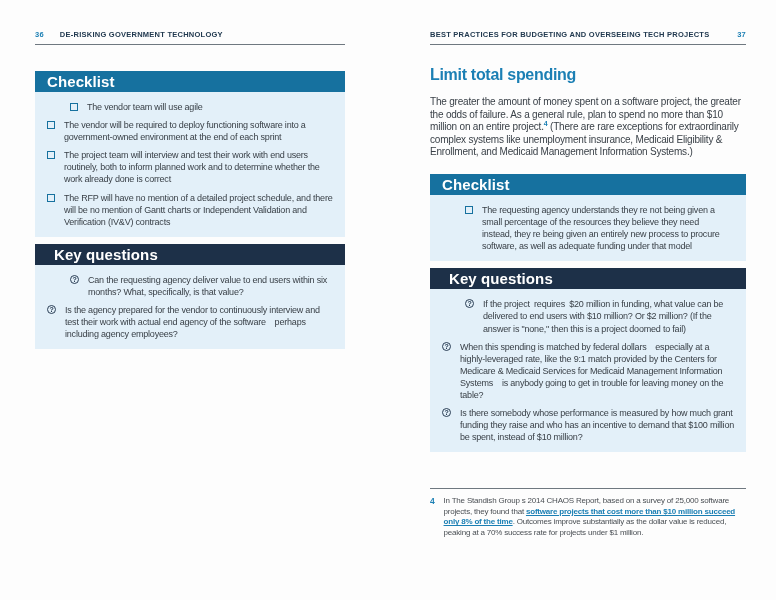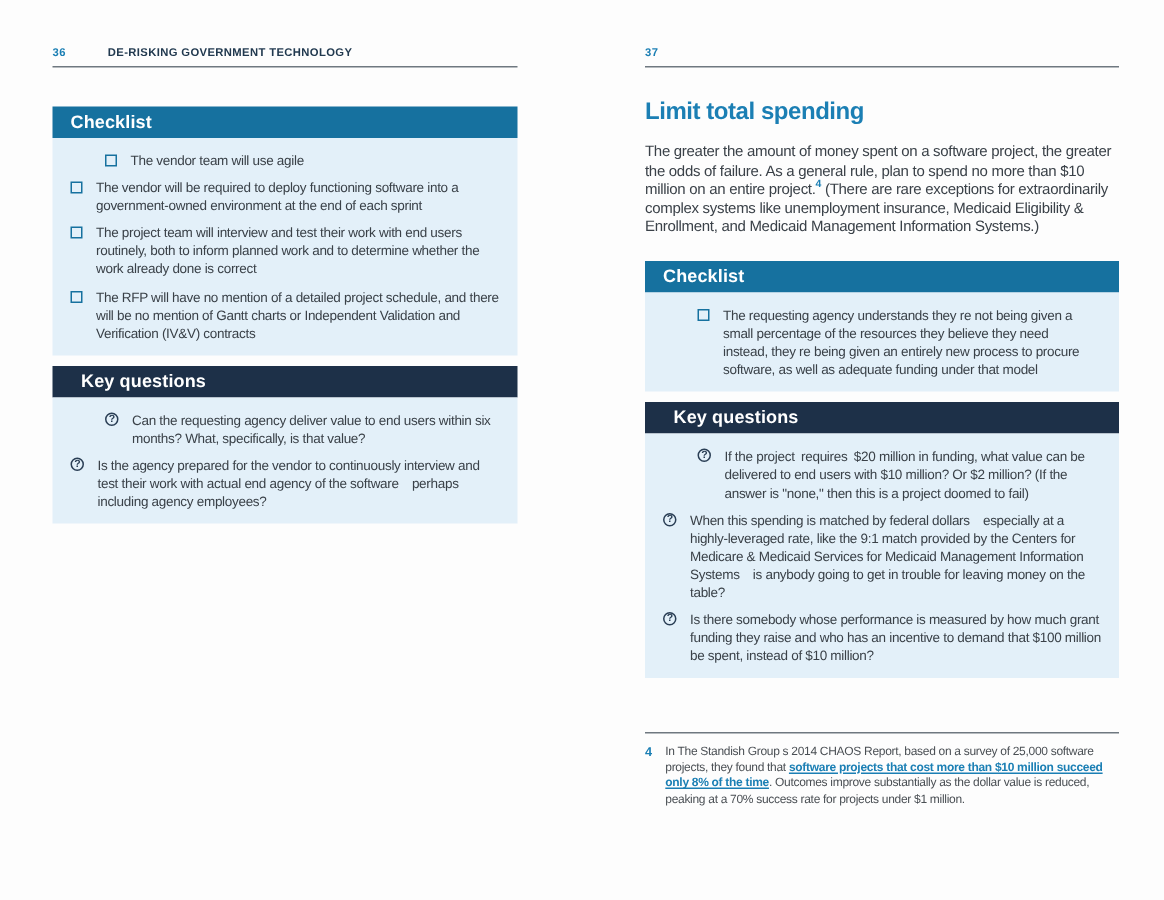--- a/index.html
+++ b/index.html
@@ -18,27 +18,27 @@
   .col{position:absolute;top:0;}
   .col-left{left:35px;width:310px;}
   .col-right{left:430px;width:316px;}
 
   .running-head{
     padding-top:30px;display:flex;align-items:baseline;
     font-size:7.5px;font-weight:bold;letter-spacing:.25px;
     color:var(--head-navy);
   }
   .running-head .pagenum{color:var(--accent-blue);}
-  .col-left .running-head{gap:28px;}
+  .col-left .running-head{gap:16px;}
   .col-right .running-head{justify-content:space-between;gap:13px;}
   .rh-rule{border:0;border-top:1px solid var(--rule-gray);margin-top:5px;}
 
   .panel-header{
     background:var(--teal-bar);color:#fff;font-weight:bold;
-    font-size:12px;line-height:11px;padding:5px 12px;
+    font-size:15px;line-height:11px;padding:5px 12px;
     letter-spacing:.1px;
   }
   .kq .panel-header{background:var(--navy-bar);padding-left:19px;}
   .panel-body{background:var(--panel-bg);padding:9px 12px 9px;}
   .panel.first{margin-top:26px;}
   .panel.kq{margin-top:7px;}
 
   .check-item,.q-item{
     display:flex;gap:9px;margin-top:6px;
     font-size:9px;line-height:12.1px;letter-spacing:-.2px;
@@ -119,20 +119,21 @@
         <div class="q-item">
           <span class="q-icon">?</span>
           <span class="item-text">Is the agency prepared for the vendor to continuously interview and test their work with actual end agency of the software perhaps including agency employees?</span>
         </div>
       </div>
     </div>
   </div>
 
   <div class="col col-right">
     <div class="running-head">
+      <span>BEST PRACTICES FOR BUDGETING AND OVERSEEING TECH PROJECTS</span>
       <span class="pagenum">37</span>
     </div>
     <hr class="rh-rule">
 
     <h1 class="section-title">Limit total spending</h1>
 
     <p class="intro"><span>The greater the amount of money spent on a software project, the greater the odds of failure. As a general rule, plan to spend no more than $10 million on an entire project.</span><sup class="fnref">4</sup><span> (There are rare exceptions for extraordinarily complex systems like unemployment insurance, Medicaid Eligibility &amp; Enrollment, and Medicaid Management Information Systems.)</span></p>
 
     <div class="panel first">
       <div class="panel-header">Checklist</div>

